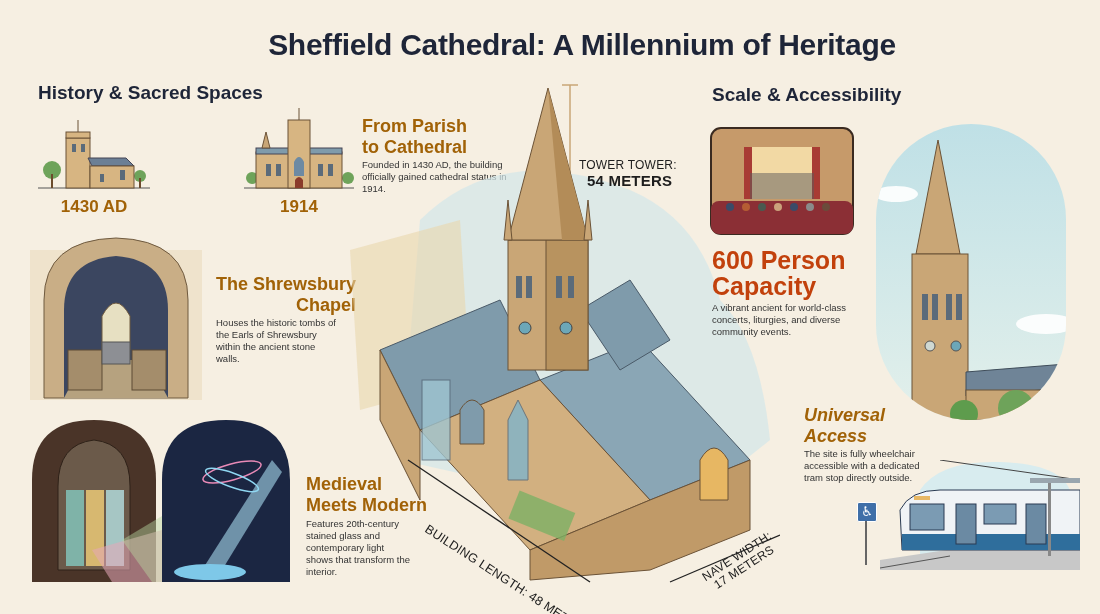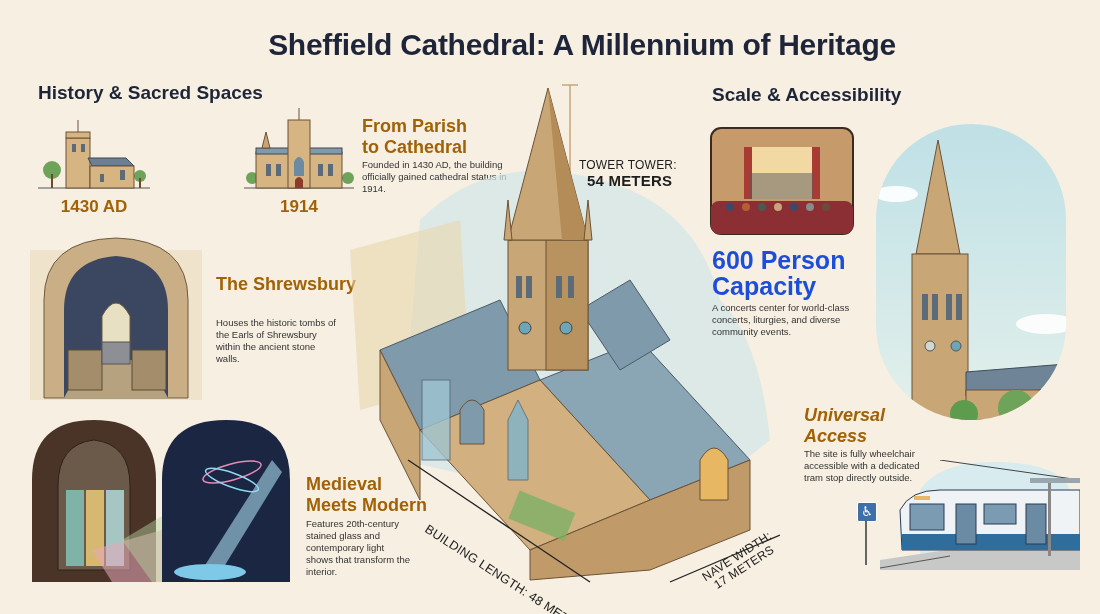--- a/index.html
+++ b/index.html
@@ -3,21 +3,21 @@
 <meta charset="utf-8">
 <style>
   html,body{margin:0;padding:0;}
   body{width:1100px;height:614px;background:#f6efe2;font-family:"Liberation Sans",sans-serif;color:#1c2233;position:relative;overflow:hidden;}
   .abs{position:absolute;}
   .title{left:0;width:1100px;top:28px;text-align:center;font-size:30px;font-weight:bold;color:#1e2538;letter-spacing:-0.3px;margin-left:32px;}
   .sec-h{font-size:19px;font-weight:bold;color:#1e2538;}
   .date{font-size:17px;font-weight:bold;color:#a16207;text-align:center;}
   .h3{font-size:18px;font-weight:bold;line-height:21px;color:#a16207;}
   .body{font-size:9.5px;line-height:12px;color:#333;}
-  .big{font-size:25px;font-weight:bold;line-height:26px;color:#1d4ed8;}
+  .big{font-size:25px;font-weight:bold;line-height:26px;color:#c2410c;}
   .measure{font-size:12px;font-weight:bold;color:#1d1d1d;letter-spacing:0.2px;}
   .brand{font-size:10px;color:#333;}
 </style>
 </head>
 <body>
 
 <div class="abs title">Sheffield Cathedral: A Millennium of Heritage</div>
 
 <div class="abs sec-h" style="left:38px;top:82px;">History &amp; Sacred Spaces</div>
 
@@ -69,20 +69,21 @@
   <path d="M34 168 V80 Q34 30 86 26 Q138 30 138 80 V168 Z" fill="#3b4660"></path>
   <path d="M72 86 Q86 60 100 86 V120 H72 Z" fill="#e7e0c2" stroke="#6f5a3f"></path>
   <polygon points="34,168 138,168 118,130 54,130" fill="#b6a27f"></polygon>
   <rect x="38" y="120" width="34" height="40" fill="#a48d6b" stroke="#5d4a34"></rect>
   <rect x="102" y="120" width="34" height="40" fill="#a48d6b" stroke="#5d4a34"></rect>
   <rect x="72" y="112" width="28" height="22" fill="#8d8f94" stroke="#555"></rect>
 </svg>
 
 <div class="abs h3" style="left:216px;top:274px;text-align:right;">
   <div>The Shrewsbury</div>
+  <div>Chapel</div>
 </div>
 <div class="abs body" style="left:216px;top:317px;width:125px;">Houses the historic tombs of the Earls of Shrewsbury within the ancient stone walls.</div>
 
 <svg class="abs" style="left:32px;top:420px;" width="258" height="162">
   <path d="M0 162 V60 Q0 0 62 0 Q124 0 124 60 V162 Z" fill="#4a3428"></path>
   <path d="M26 150 V66 Q26 24 62 20 Q98 24 98 66 V150 Z" fill="#6b5a4a" stroke="#2e2118"></path>
   <rect x="34" y="70" width="18" height="76" fill="#7fb3a8"></rect>
     <rect x="54" y="70" width="18" height="76" fill="#d7b870"></rect>
     <rect x="74" y="70" width="18" height="76" fill="#a6c6c4"></rect>
   <polygon points="60,130 130,110 170,162 80,162" fill="#e6a7b8" opacity="0.55"></polygon>
@@ -167,21 +168,21 @@
   <circle cx="68" cy="80" r="4" fill="#caa27b"></circle>
     <circle cx="84" cy="80" r="4" fill="#3a4b68"></circle>
     <circle cx="100" cy="80" r="4" fill="#8a8a8a"></circle>
     <circle cx="116" cy="80" r="4" fill="#6b4b3b"></circle>
 </svg>
 
 <div class="abs big" style="left:712px;top:247px;">
   <div>600 Person</div>
   <div>Capacity</div>
 </div>
-<div class="abs body" style="left:712px;top:302px;width:150px;">A concerts center for world-class concerts, liturgies, and diverse community events.</div>
+<div class="abs body" style="left:712px;top:302px;width:150px;">A vibrant ancient for world-class concerts, liturgies, and diverse community events.</div>
 
 <div class="abs" style="left:876px;top:124px;width:190px;height:296px;border-radius:95px;overflow:hidden;background:linear-gradient(#bfe0e6,#e3f0eb);">
   <svg width="190" height="296">
     <ellipse cx="20" cy="70" rx="22" ry="8" fill="#fff" opacity="0.9"></ellipse>
     <ellipse cx="170" cy="200" rx="30" ry="10" fill="#fff" opacity="0.9"></ellipse>
     <polygon points="62,16 40,130 84,130" fill="#c9a676" stroke="#6b5236"></polygon>
     <rect x="36" y="130" width="56" height="166" fill="#c9a676" stroke="#6b5236"></rect>
     <rect x="46" y="170" width="6" height="26" fill="#5b6b7a"></rect>
       <rect x="56" y="170" width="6" height="26" fill="#5b6b7a"></rect>
     <rect x="70" y="170" width="6" height="26" fill="#5b6b7a"></rect>

